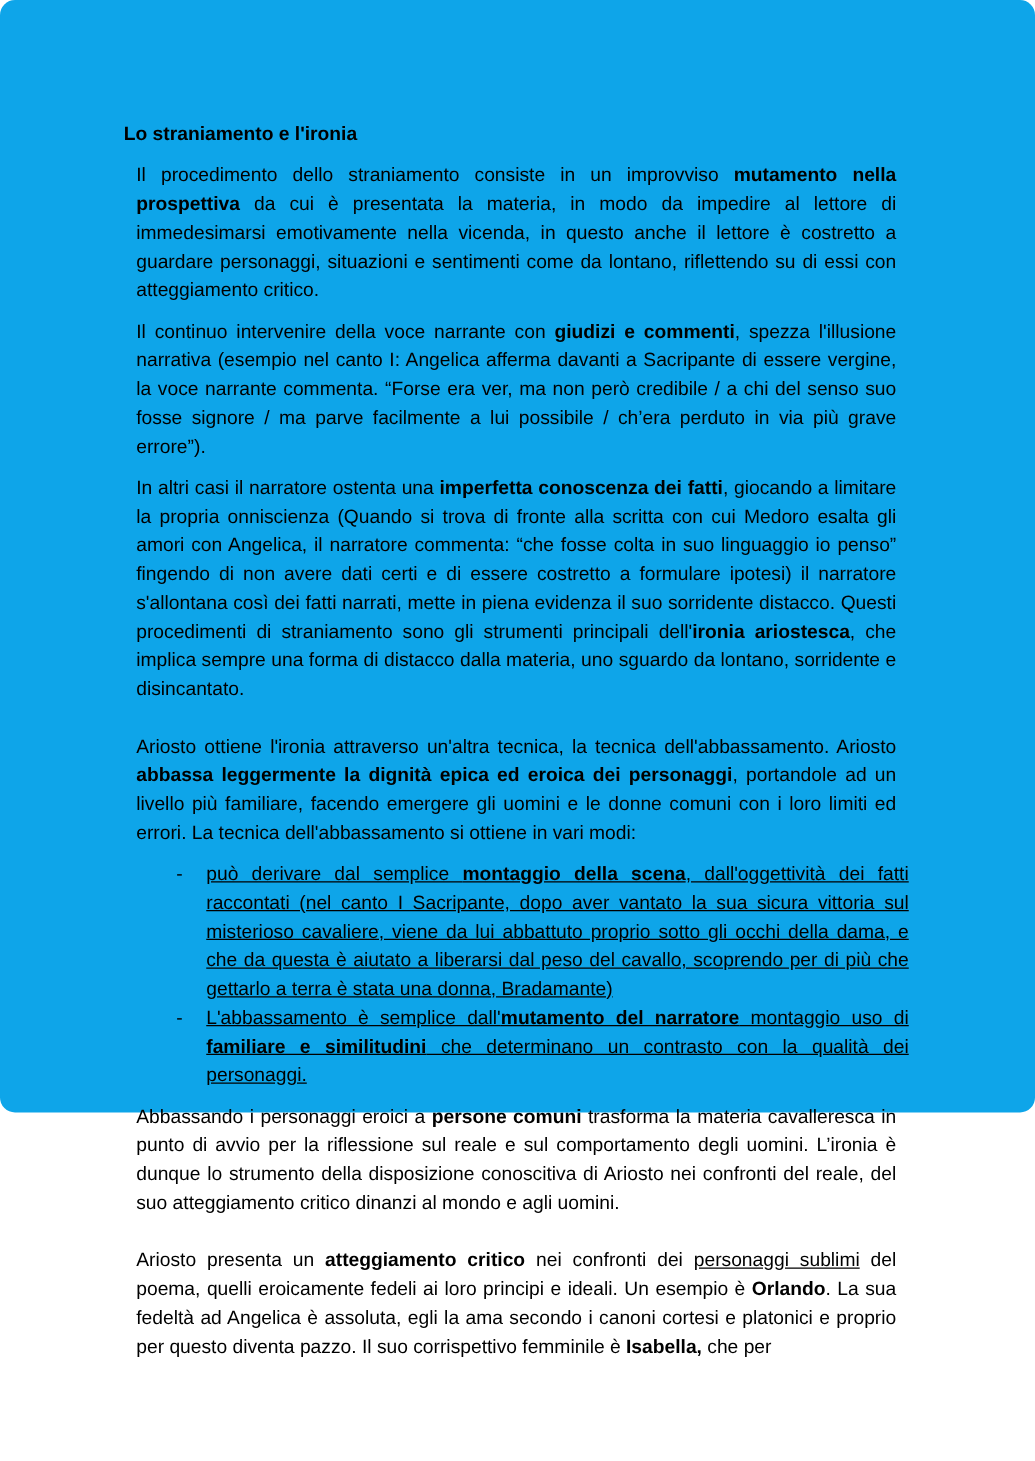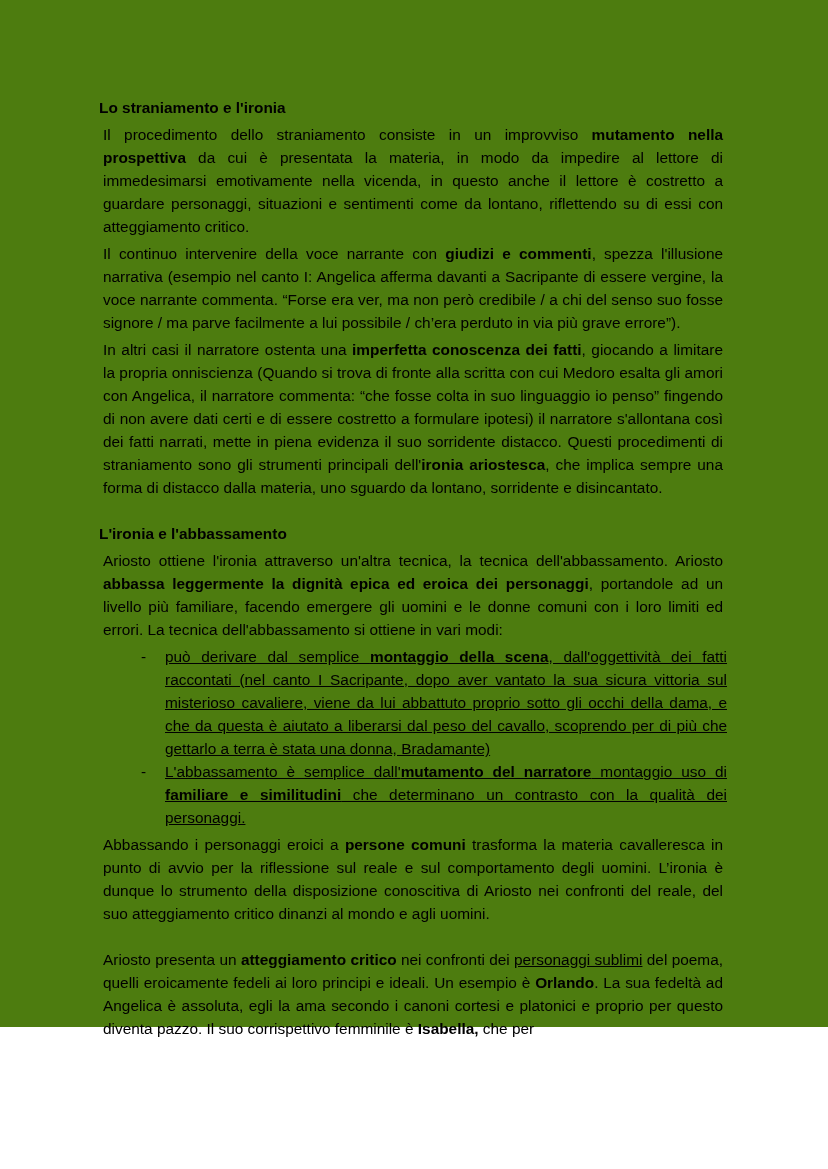--- a/index.html
+++ b/index.html
@@ -10,36 +10,37 @@
   body {
     width: 828px;
     height: 1169px;
     overflow: hidden;
     font-family: "Liberation Sans", "DejaVu Sans", sans-serif;
     color: #000000;
   }
   .page {
     box-sizing: border-box;
     width: 828px;
-    height: 1027px;
+    height: 890px;
     padding: 96px 101px 40px 99px;
-    background: #4d7c0f;
+    background: #0ea5e9;
+    border-radius: 12px;
   }
   .doc-section {
     margin: 0 0 23px 0;
   }
   .heading {
     margin: 0;
     font-size: 15.4px;
     font-weight: bold;
     line-height: 23px;
     text-align: left;
   }
   .para {
-    margin: 4px;
+    margin: 10px;
     font-size: 15.4px;
     line-height: 23px;
     text-align: justify;
   }
   .bold { font-weight: bold; }
   .underline { text-decoration: underline; }
   .list { margin: 0; }
   .list-item {
     display: flex;
     margin-left: 42px;
@@ -61,21 +62,20 @@
 
 <div class="page">
   <div>
       <section class="doc-section">
         <h2 class="heading">Lo straniamento e l'ironia</h2>
         <p class="para"><span>Il procedimento dello straniamento consiste in un improvviso </span><span class="bold">mutamento nella prospettiva</span><span> da cui è presentata la materia, in modo da impedire al lettore di immedesimarsi emotivamente nella vicenda, in questo anche il lettore è costretto a guardare personaggi, situazioni e sentimenti come da lontano, riflettendo su di essi con atteggiamento critico.</span></p>
         <p class="para"><span>Il continuo intervenire della voce narrante con </span><span class="bold">giudizi e commenti</span><span>, spezza l'illusione narrativa (esempio  nel canto I: Angelica afferma davanti a Sacripante di essere vergine, la voce narrante commenta. “Forse era ver, ma non però credibile / a chi del senso suo fosse signore / ma parve facilmente a lui possibile / ch’era perduto in via più grave errore”).</span></p>
         <p class="para"><span>In altri casi il narratore ostenta una </span><span class="bold">imperfetta conoscenza dei fatti</span><span>, giocando a limitare la propria onniscienza (Quando si trova di fronte alla scritta con cui Medoro esalta gli amori con Angelica, il narratore commenta: “che fosse colta in suo linguaggio io penso” fingendo di non avere dati certi e di essere costretto a formulare ipotesi) il narratore s'allontana così dei fatti narrati, mette in piena evidenza il suo sorridente distacco. Questi procedimenti di straniamento sono gli strumenti principali dell'</span><span class="bold">ironia ariostesca</span><span>, che implica sempre una forma di distacco dalla materia, uno sguardo da lontano, sorridente e disincantato.</span></p>
       </section>
       <section class="doc-section">
-        <h2 class="heading">L'ironia e l'abbassamento</h2>
         <p class="para"><span>Ariosto ottiene l'ironia attraverso un'altra tecnica, la tecnica dell'abbassamento. Ariosto </span><span class="bold">abbassa leggermente la dignità epica ed eroica dei personaggi</span><span>, portandole ad un livello più familiare, facendo emergere gli uomini e le donne comuni con i loro limiti ed errori. La tecnica dell'abbassamento si ottiene in vari modi:</span></p>
         <div class="list">
           <div class="list-item">
             <span class="marker">-</span>
             <span class="li-body"><span>può derivare dal semplice </span><span class="bold">montaggio della scena</span><span>, dall'oggettività dei fatti raccontati (nel canto I Sacripante, dopo aver vantato la sua sicura vittoria sul misterioso cavaliere, viene da lui abbattuto proprio sotto gli occhi della dama, e che da questa è aiutato a liberarsi dal peso del cavallo, scoprendo per di più che gettarlo a terra è stata una donna, Bradamante)</span></span>
           </div>
           <div class="list-item">
             <span class="marker">-</span>
             <span class="li-body"><span>L'abbassamento è semplice dall'</span><span class="bold">mutamento del narratore</span><span> montaggio uso di </span><span class="bold">familiare e similitudini</span><span> che determinano un contrasto con la qualità dei personaggi.</span></span>
           </div>

